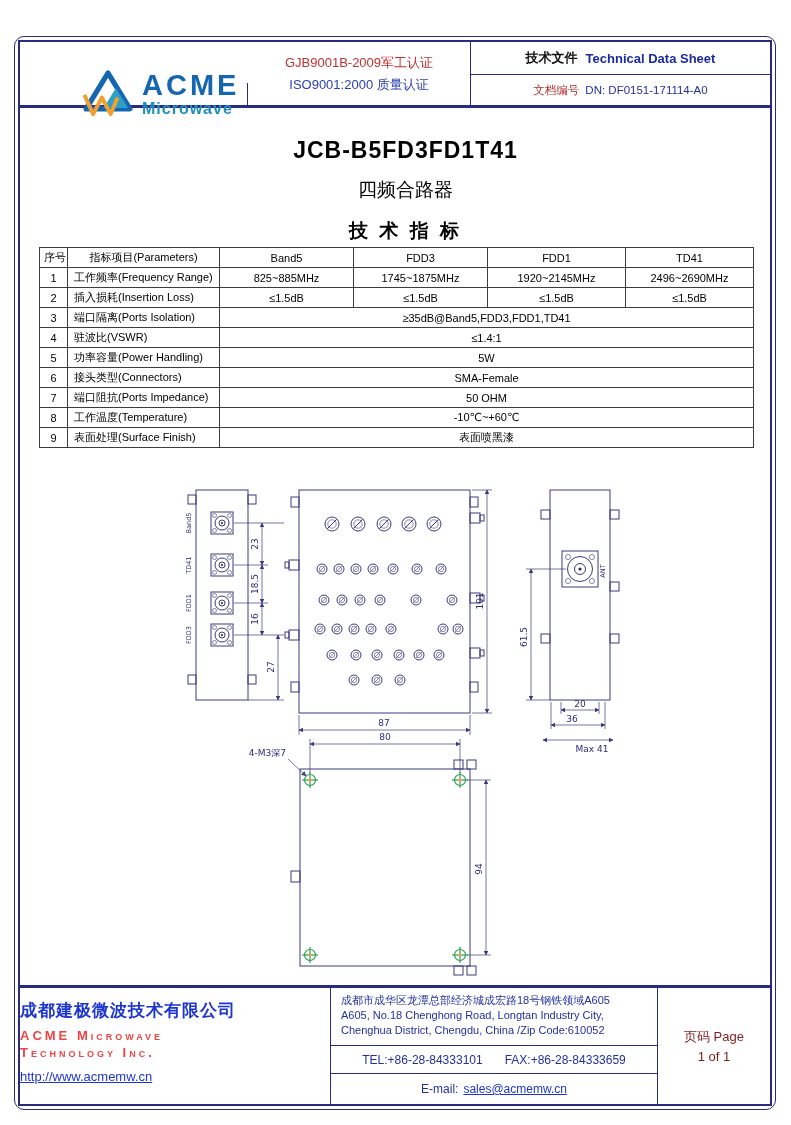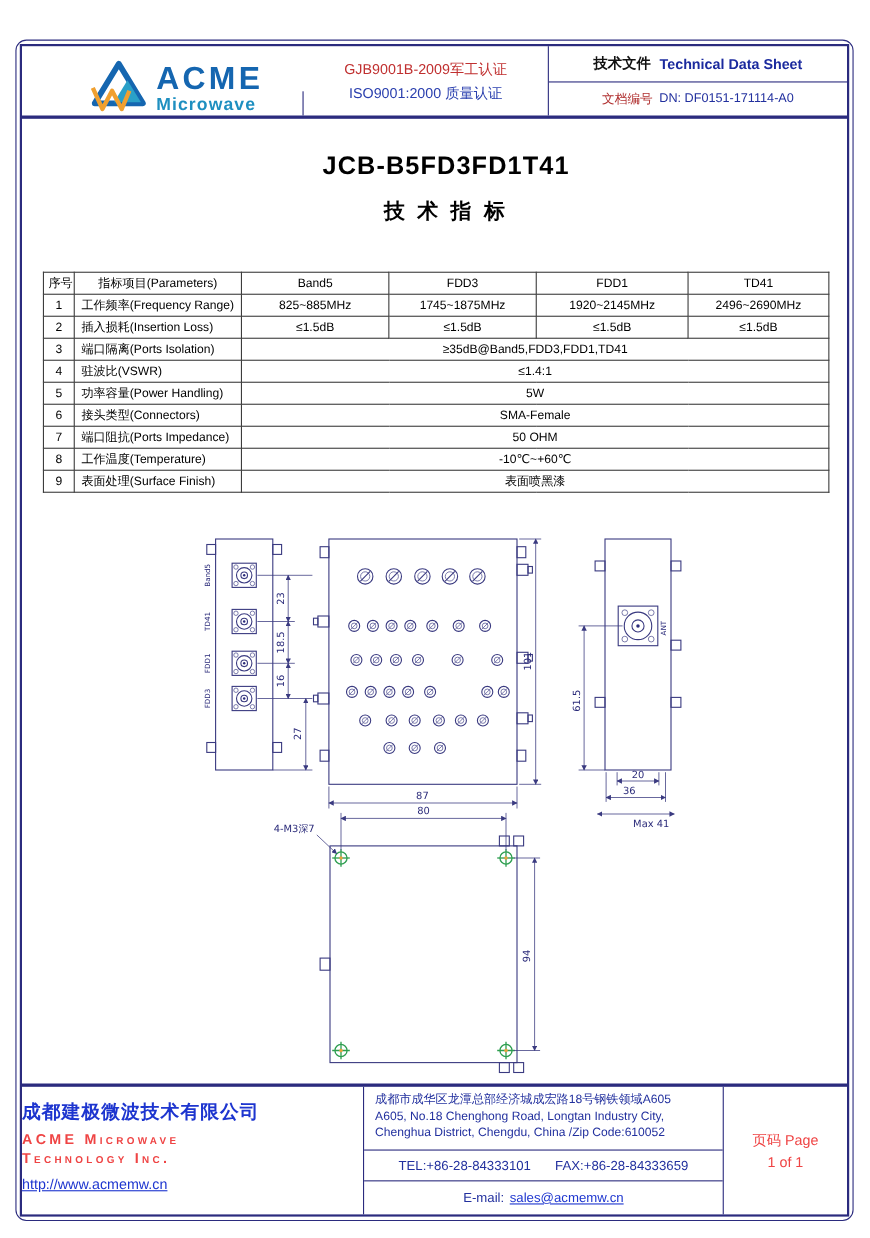--- a/index.html
+++ b/index.html
@@ -5,22 +5,22 @@
   * { margin:0; padding:0; box-sizing:border-box; }
   html,body { width:791px; height:1125px; background:#fff; overflow:hidden;
     font-family:"Liberation Sans","DejaVu Sans",sans-serif; }
   .frame-outer { position:absolute; left:14px; top:36px; width:762px; height:1074px;
     border:1.5px solid #2b2b7e; border-radius:10px; }
   .frame-inner { position:absolute; inset:3px; border:2.5px solid #2b2b7e; }
 
   
   .header { position:absolute; top:0; left:0; right:0; height:66px;
     border-bottom:3px solid #2b2b7e; display:flex; }
-  .logo-cell { width:256px; border-right:1px solid #2b2b7e; display:flex;
-    align-items:flex-end; padding-left:60px; gap:6px;margin-top:41px; }
+  .logo-cell { width:228px; border-right:1px solid #2b2b7e; display:flex;
+    align-items:center; padding-left:60px; gap:6px;margin-top:41px; }
   .logo-mark { width:56px; height:52px; }
   .logo-brand { font-size:29px; font-weight:bold; color:#1566b0; letter-spacing:3px; line-height:1; }
   .logo-sub { font-size:16px; font-weight:bold; color:#1e8fc0; letter-spacing:1px; }
   .cert-cell { width:223px; border-right:1px solid #2b2b7e; display:flex; flex-direction:column;
     align-items:center; justify-content:center; gap:4px; font-size:13px; }
   .cert1 { color:#c03030; }
   .cert2 { color:#2a3fae; }
   .doc-cell { flex:1; display:flex; flex-direction:column; }
   .doc-row1 { height:33px; border-bottom:1px solid #2b2b7e; display:flex;
     align-items:center; justify-content:center; gap:8px; font-size:13px; font-weight:bold; }
@@ -64,21 +64,21 @@
   .f-mid { width:328px; border-left:1px solid #2b2b7e; border-right:1px solid #2b2b7e;
     display:flex; flex-direction:column; }
   .addr { height:58px; border-bottom:1px solid #2b2b7e; font-size:11px; color:#22309e;
     padding:5px 0 0 10px; line-height:1.35; }
   .telrow { height:28px; border-bottom:1px solid #2b2b7e; display:flex; align-items:center;
     justify-content:center; gap:22px; font-size:12px; color:#22309e; }
   .emailrow { flex:1; display:flex; align-items:center; justify-content:center; gap:5px;
     font-size:12px; color:#22309e; }
   .email-link { color:#1d35cf; text-decoration:underline; }
   .f-right { flex:1; display:flex; flex-direction:column; align-items:center;
-    justify-content:center; gap:3px; font-size:13px; color:#ef4444; }
+    justify-content:center; gap:3px; font-size:13px; color:#7f1d1d; }
 </style>
 </head>
 <body>
 
 <div class="frame-outer">
 <div class="frame-inner">
 
   <div class="header">
     <div class="logo-cell">
       <svg class="logo-mark" viewBox="0 0 64 58">
@@ -102,20 +102,21 @@
       </div>
       <div class="doc-row2">
         <span class="doc-no-label">文档编号</span>
         <span class="doc-no">DN:  DF0151-171114-A0</span>
       </div>
     </div>
   </div>
 
   <div class="title-block">
     <div class="model">JCB-B5FD3FD1T41</div>
+    <div class="product">四频合路器</div>
     <div class="section">技 术 指 标</div>
   </div>
 
   <table class="spec">
     <colgroup>
           <col style="width:28px">
           <col style="width:152px">
           <col style="width:134px">
           <col style="width:134px">
           <col style="width:138px">

